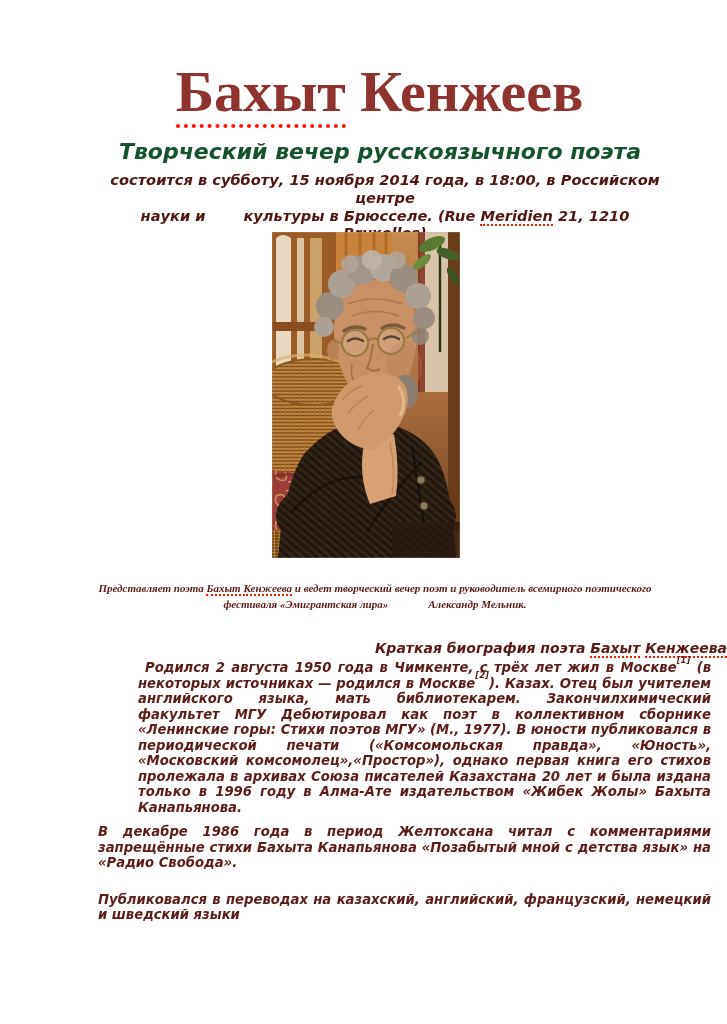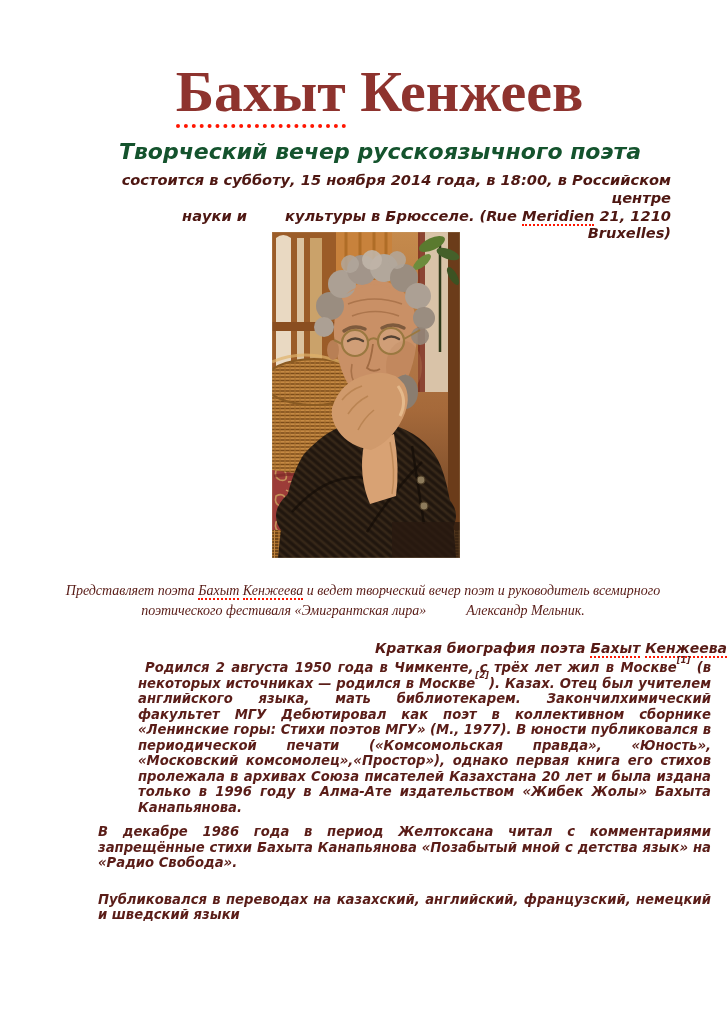--- a/index.html
+++ b/index.html
@@ -23,35 +23,35 @@
   .subtitle {
     position:absolute; top:139px; left:0; width:100%;
     text-align:center;
     font-style:italic; font-weight:bold; font-size:22px;
     color:#14532d;
     padding-left:33px;
   }
   .event {
     position:absolute; top:171px; left:99px; width:572px;
     font-style:italic; font-weight:bold; font-size:14.6px;
-    line-height:1.22; color:#4e1712; text-align:right;
+    line-height:1.22; color:#4e1712; text-align:center;
   }
   .tab { display:inline-block; width:38px; }
   .misspell { border-bottom:2px dotted #ff1500; padding-bottom:0px; }
   
   .photo {
     position:absolute; left:272px; top:232px; width:188px; height:326px;
     line-height:0;
   }
   
   .intro {
-    position:absolute; top:581px; left:62px; width:602px;
+    position:absolute; top:581px; left:74px; width:602px;
     text-align:center;
     font-family:"Liberation Serif", serif;
-    font-style:italic; font-weight:normal; font-size:14px;
+    font-style:italic; font-weight:bold; font-size:11px;
     line-height:1.42; color:#571a15;
   }
   .gap { display:inline-block; width:40px; }
   
   .bio-heading {
     position:absolute; top:640px; left:0; width:100%;
     text-align:right;
     font-style:italic; font-weight:bold; font-size:14px;
     color:#571a15;
   }

